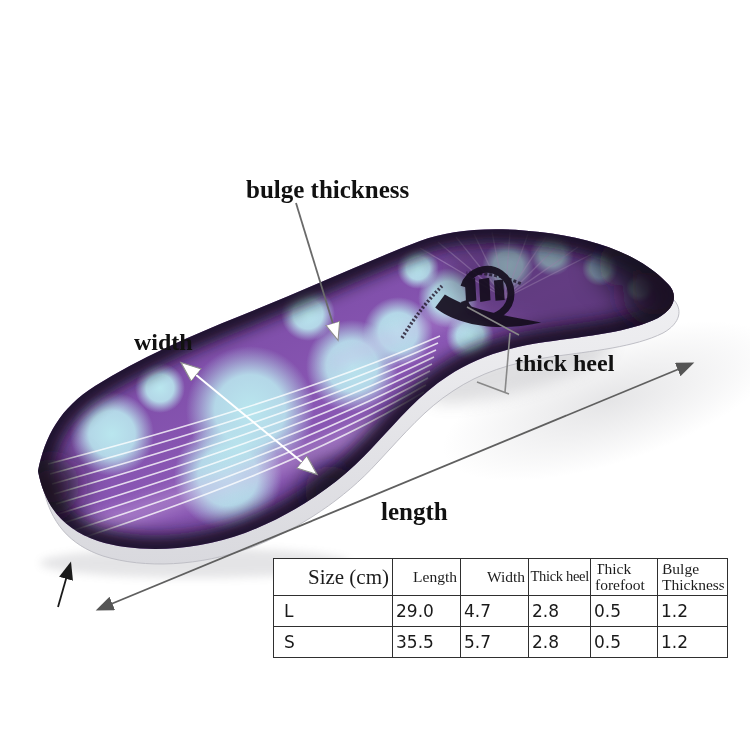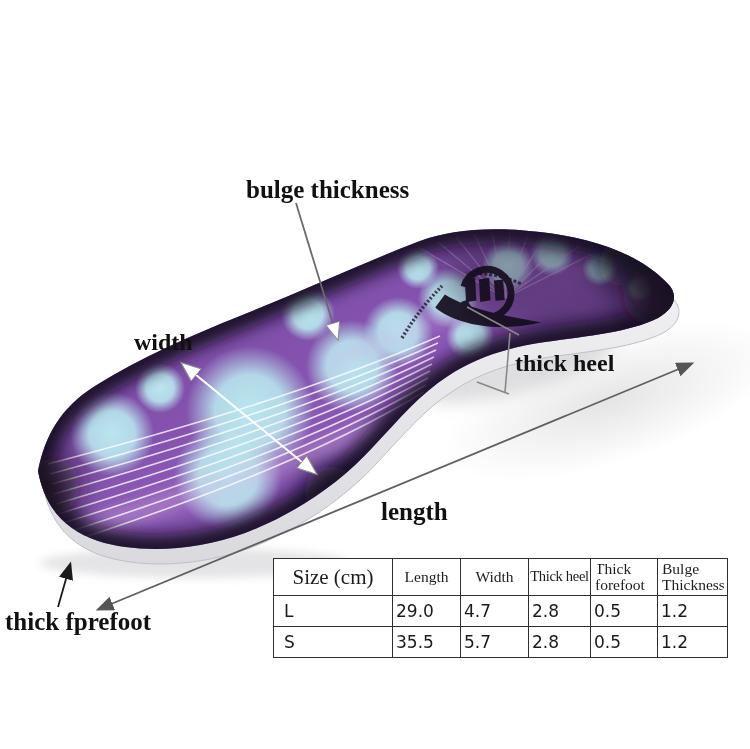--- a/index.html
+++ b/index.html
@@ -31,21 +31,21 @@
     background:#fff;
   }
   #size-table th,#size-table td{
     border:1.5px solid var(--table-border,#2f2f2f);
     padding:0 3px;overflow:hidden;
   }
   #size-table thead th{
     height:36px;
     font-family:"Liberation Serif","DejaVu Serif",serif;
     font-weight:normal;font-size:15.5px;line-height:1.05;
-    color:#1c1c1c;text-align:center;vertical-align:middle;
+    color:#1c1c1c;text-align:right;vertical-align:middle;
   }
   #size-table thead th.c0{font-size:21px;}
   #size-table thead th.c3{font-size:14.5px;letter-spacing:-0.3px;white-space:nowrap;padding:0 1px;}
   #size-table thead th.c4,#size-table thead th.c5{text-align:left;padding-left:4px;border-radius:18px;}
   #size-table tbody td{
     height:30px;
     font-family:"DejaVu Sans","Liberation Sans",sans-serif;
     font-size:17px;color:#1a1a1a;vertical-align:middle;
   }
   #size-table tbody td.c0{text-align:left;padding-left:10px;}
@@ -197,21 +197,20 @@
       </g>
       <path d="M99,573 L691,328" stroke="var(--line-gray,#5f5f5f)" stroke-width="1.8" marker-start="url(#ahr)" marker-end="url(#ah)"></path>
       <path d="M58,571 L70,529" stroke="#1b1b1b" stroke-width="1.8" marker-end="url(#ahb)"></path>
     </g>
   </svg>
 
   <div class="anno-label" id="lbl-bulge">bulge thickness</div>
   <div class="anno-label" id="lbl-width">width</div>
   <div class="anno-label" id="lbl-heel">thick heel</div>
   <div class="anno-label" id="lbl-length">length</div>
-  <div class="anno-label" id="lbl-forefoot">thick fprefoot</div>
 
   <table id="size-table">
     <colgroup>
       <col style="width:119px">
         <col style="width:68px">
         <col style="width:68px">
       <col style="width:62px">
         <col style="width:67px">
         <col style="width:70px">
     </colgroup>

